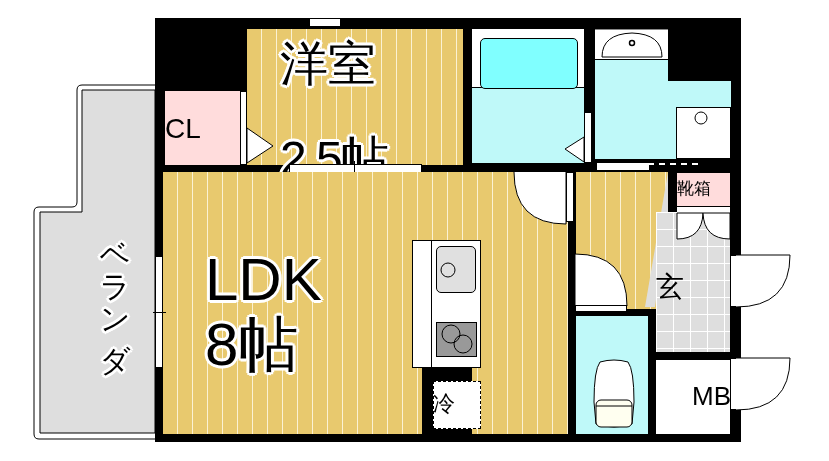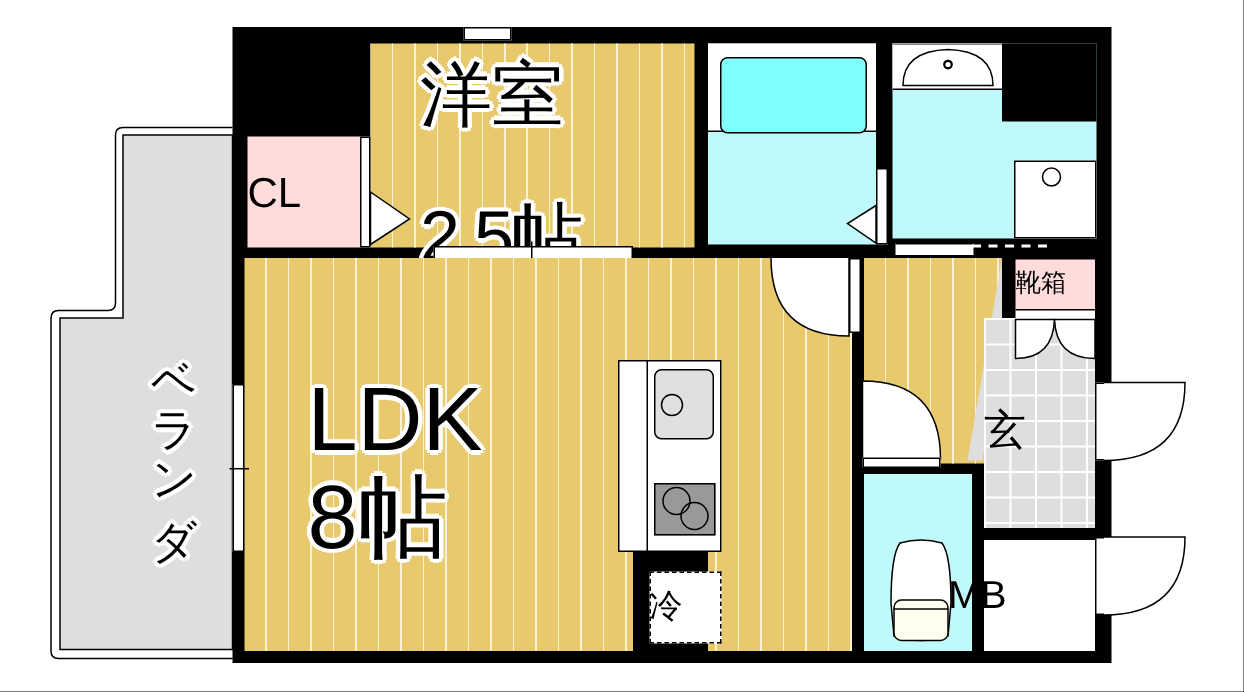--- a/index.html
+++ b/index.html
@@ -120,17 +120,17 @@
     <path d="M0 26 Q25 26 26 0 L0 0 Z" fill="#fff" stroke="#000" stroke-width="1"></path>
     <path d="M53 26 Q27 26 26 0 L53 0 Z" fill="#fff" stroke="#000" stroke-width="1"></path>
   </svg>
 
 <div class="abs whitebox" style="left:730px;top:255px;width:7px;height:52px;border:1px solid #000;"></div>
 <svg class="svgwrap" style="left:736px;top:255px;" width="56" height="56">
     <path d="M0 0 L54 0 Q54 52 0 52" fill="#fff" stroke="#000" stroke-width="1"></path>
   </svg>
 
 <div class="abs whitebox" style="left:656px;top:360px;width:74px;height:74px;"></div>
-<div class="abs label-sm" style="left:632px;top:383px;width:74px;font-size:26px;">MB</div>
+<div class="abs label-sm" style="left:692px;top:383px;width:74px;font-size:26px;">MB</div>
 <div class="abs whitebox" style="left:730px;top:358px;width:7px;height:52px;border:1px solid #000;"></div>
 <svg class="svgwrap" style="left:736px;top:358px;" width="56" height="56">
     <path d="M0 0 L54 0 Q54 52 0 52" fill="#fff" stroke="#000" stroke-width="1"></path>
   </svg>
 
 </body></html>

